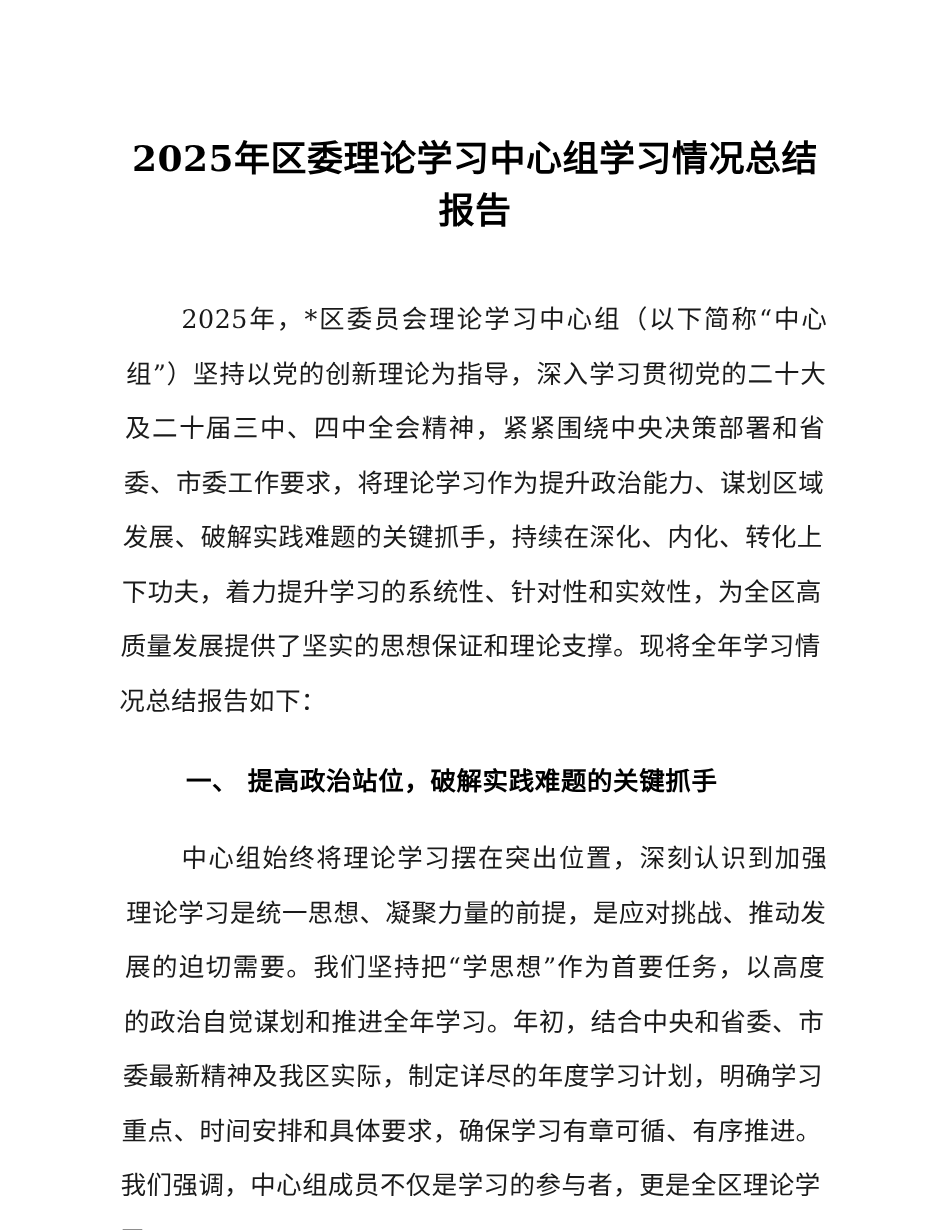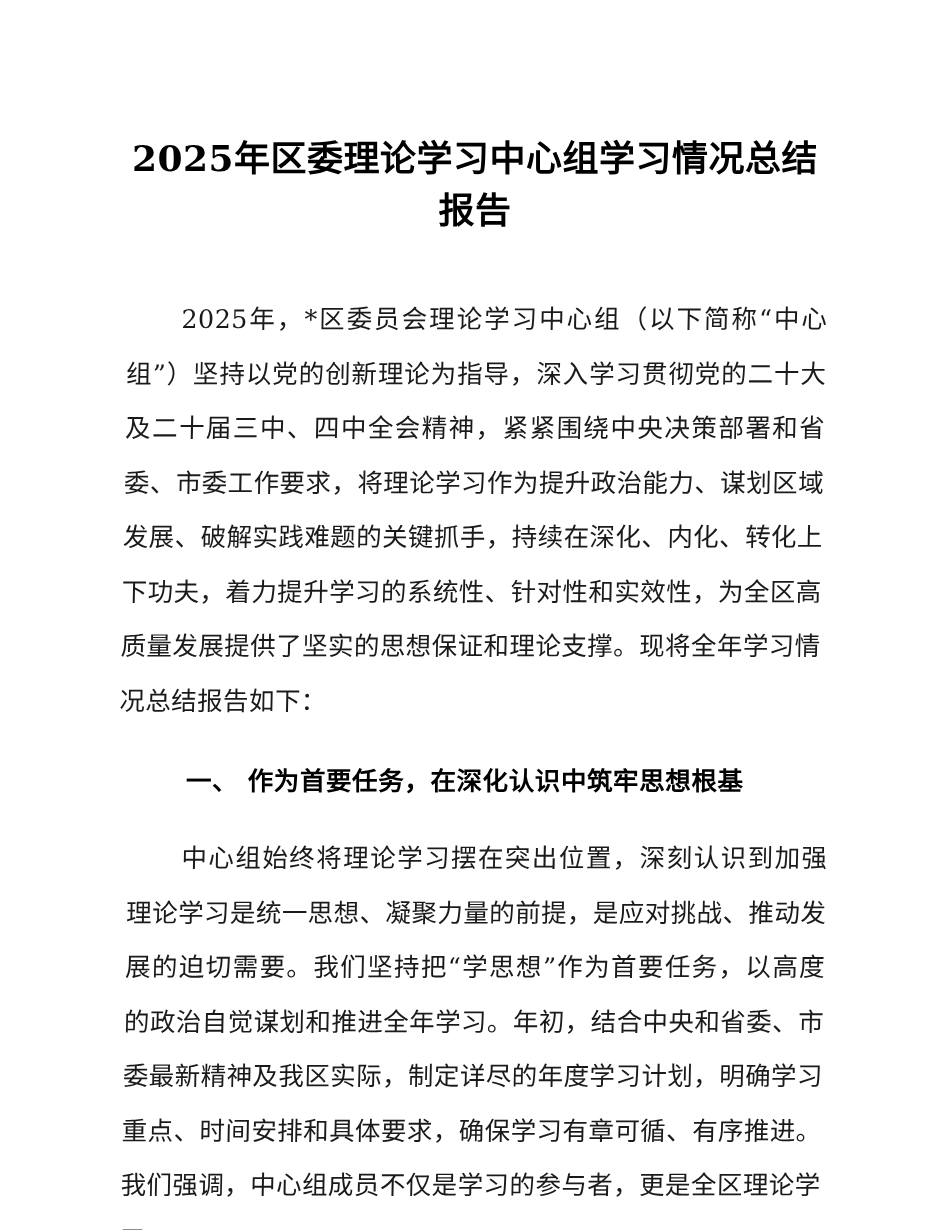--- a/index.html
+++ b/index.html
@@ -92,19 +92,19 @@
 <body>
 
 <div class="page">
 
   <h1 class="doc-title">2025年区委理论学习中心组学习情况总结报告</h1>
 
   <div class="body-block">
 
     <p class="para kai">2025年，*区委员会理论学习中心组（以下简称“中心组”）坚持以党的创新理论为指导，深入学习贯彻党的二十大及二十届三中、四中全会精神，紧紧围绕中央决策部署和省委、市委工作要求，将理论学习作为提升政治能力、谋划区域发展、破解实践难题的关键抓手，持续在深化、内化、转化上下功夫，着力提升学习的系统性、针对性和实效性，为全区高质量发展提供了坚实的思想保证和理论支撑。现将全年学习情况总结报告如下：</p>
 
-    <h2 class="section-heading">一、 作为首要任务，在深化认识中筑牢思想根基</h2>
+    <h2 class="section-heading">一、 提高政治站位，破解实践难题的关键抓手</h2>
 
     <p class="para kai">中心组始终将理论学习摆在突出位置，深刻认识到加强理论学习是统一思想、凝聚力量的前提，是应对挑战、推动发展的迫切需要。我们坚持把“学思想”作为首要任务，以高度的政治自觉谋划和推进全年学习。年初，结合中央和省委、市委最新精神及我区实际，制定详尽的年度学习计划，明确学习重点、时间安排和具体要求，确保学习有章可循、有序推进。我们强调，中心组成员不仅是学习的参与者，更是全区理论学习</p>
 
   </div>
 
 </div>
 
 </body></html>

